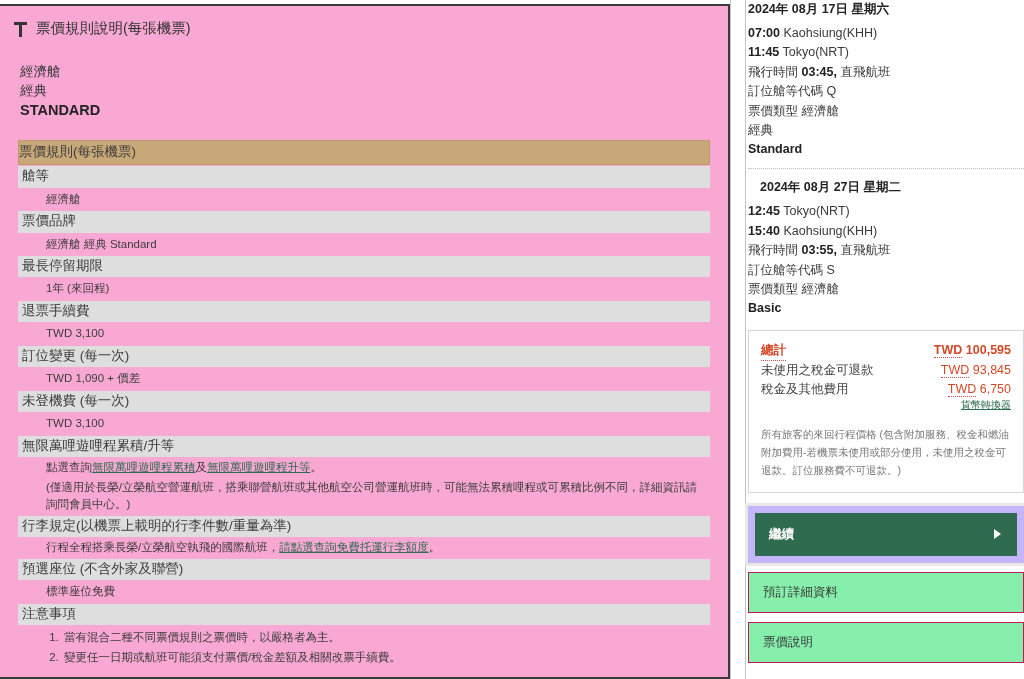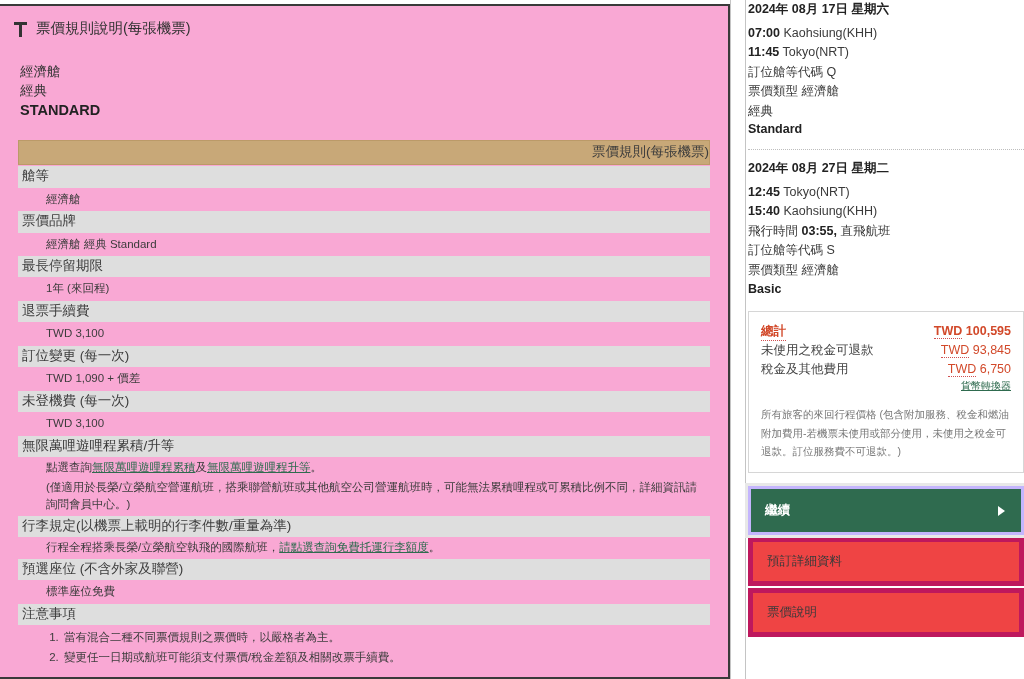--- a/index.html
+++ b/index.html
@@ -79,21 +79,21 @@
   .rules-wrap {
     margin: 14px 18px 0 18px;
     width: 692px;
   }
 
   .rules-title-bar {
     background: #c8a878;
     border: 1px solid #bb9a68;
     color: #3c3c3c;
     font-size: 13.5px;
-    text-align: right;
+    text-align: left;
     padding: 3px 0 4px 0;
     line-height: 1.2;
     margin-top: 20px;
   }
 
   .rule-label {
     background: #dedede;
     color: #3c3c3c;
     font-size: 13.5px;
     padding: 1px 4px 2px 4px;
@@ -149,21 +149,21 @@
     font-size: 12.5px;
     color: #333333;
   }
 
   .seg-date {
     font-weight: bold;
     font-size: 12.5px;
     color: #222;
     padding: 1px 0 6px 0;
   }
-  .seg-date.second { padding-top: 10px; }
+  .seg-date.second { padding-top: 10px; margin-left: 12px; }
 
   .seg-line { line-height: 1.55; color: #3a3a3a; }
   .seg-line b { color: #222; }
   .seg-fam { line-height: 1.5; }
   .seg-std { font-weight: bold; color: #222; line-height: 1.5; }
 
   .seg-sep {
     border-top: 1px dotted #bdbdbd;
     margin: 10px 0 0 0;
   }
@@ -204,33 +204,33 @@
   .price-note {
     margin-top: 12px;
     font-size: 10.5px;
     color: #777777;
     line-height: 1.75;
   }
 
   .btn {
     display: block;
     width: 100%;
-    margin-top: 2px;
+    margin-top: 9px;
     padding: 11px 14px;
     font-size: 12.5px;
     text-align: left;
-    border: 5px solid #be185d;
-    background: #ef4444;
+    border: 1px solid #be185d;
+    background: #86efac;
     color: #3a3a3a;
     cursor: pointer;
     font-family: inherit;
   }
   .btn-primary {
     background: #2f6b4f;
-    border: 3px solid #c4b5fd;
+    border: 7px solid #c4b5fd;
     color: #ffffff;
     font-weight: bold;
     position: relative;
     padding: 13px 14px;
     box-shadow: 0 0 0 3px #e8e8e8;
     margin-top: 13px;
   }
   .btn-primary .arrow {
     position: absolute;
     right: 16px; top: 50%;
@@ -315,20 +315,25 @@
   <div id="sidebar">
 
     <div class="seg-date">2024年 08月 17日 星期六</div>
     <div class="seg-line">
       <b>07:00</b>
       <span>Kaohsiung(KHH)</span>
     </div>
     <div class="seg-line">
       <b>11:45</b>
       <span>Tokyo(NRT)</span>
+    </div>
+    <div class="seg-line">
+      <span>飛行時間</span>
+      <b>03:45,</b>
+      <span>直飛航班</span>
     </div>
     <div class="seg-line">
       <span>訂位艙等代碼</span>
       <span>Q</span>
     </div>
     <div class="seg-line">
       <span>票價類型</span>
       <span>經濟艙</span>
     </div>
     <div class="seg-fam">經典</div>

